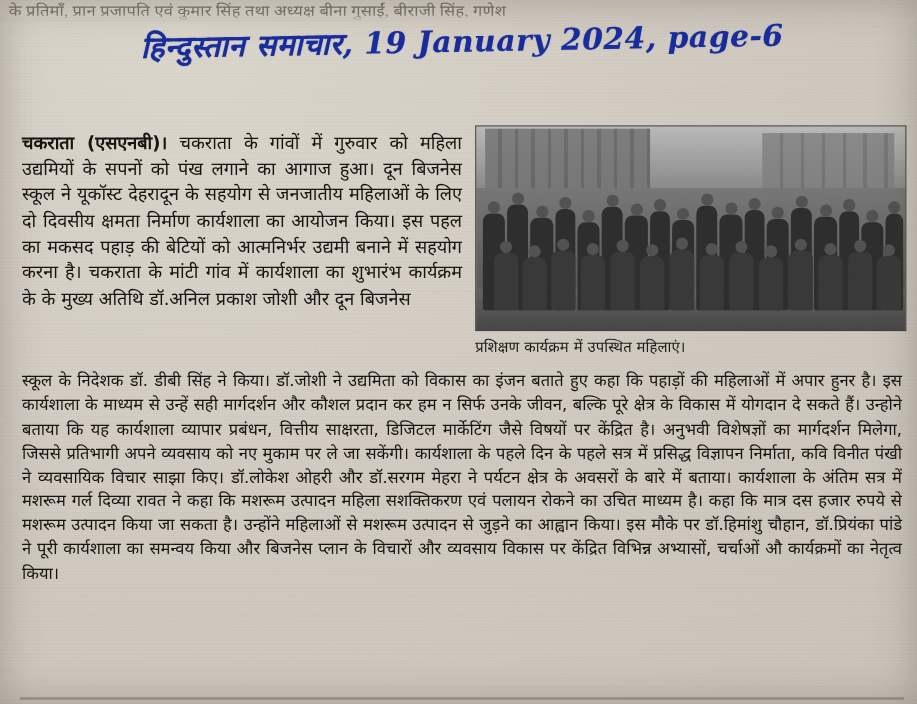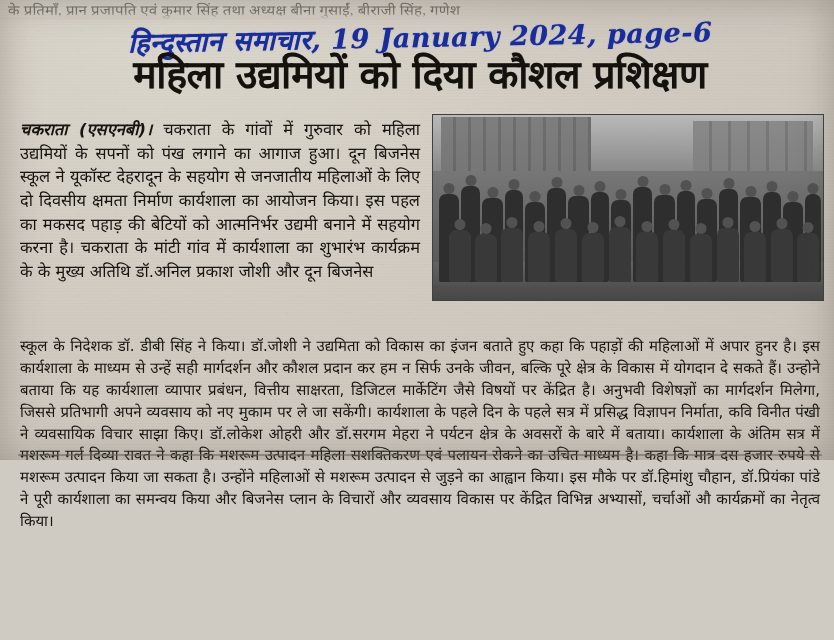--- a/index.html
+++ b/index.html
@@ -10,21 +10,21 @@
     width: 834px;
     height: 640px;
     overflow: hidden;
     background: #cfcac2;
     font-family: "Liberation Serif", serif;
   }
   
   .page {
     position: relative;
     width: 834px;
-    height: 460px;
+    height: 640px;
     background:
       repeating-linear-gradient(0deg, rgba(0,0,0,0.012) 0px, rgba(0,0,0,0.012) 1px, rgba(255,255,255,0.01) 1px, rgba(255,255,255,0.01) 3px),
       radial-gradient(ellipse at 20% 10%, #d8d3ca 0%, #cfc9c0 45%, #c7c1b8 100%);
     filter: contrast(1.02);
   }
   .noise {
     position: absolute;
     inset: 0;
     pointer-events: none;
     opacity: 0.30;
@@ -171,21 +171,20 @@
     width: 400px;
     font-family: "DejaVu Sans", sans-serif;
     font-size: 16.4px;
     line-height: 1.44;
     color: #1a1712;
     text-align: justify;
     text-justify: inter-word;
   }
   .col-left .lead {
     font-weight: 700;
-    font-style: italic;
   }
   .full-width {
     position: absolute;
     top: 336px;
     left: 20px;
     width: 800px;
     font-family: "DejaVu Sans", sans-serif;
     font-size: 15px;
     line-height: 1.46;
     color: #1a1712;
@@ -210,21 +209,20 @@
 </style>
 </head>
 <body>
 
 <div class="page">
 
   <div class="top-strip">के प्रतिमाँ, प्रान प्रजापति एवं कुमार सिंह तथा अध्यक्ष बीना गुसाईं, बीराजी सिंह, गणेश</div>
 
   <div class="handwriting">हिन्दुस्तान समाचार, 19 January 2024, page-6</div>
 
-  <div class="headline">महिला उद्यमियों को दिया कौशल प्रशिक्षण</div>
 
   <div class="photo-block">
     <div class="photo">
       <div class="sky"></div>
       <div class="building"></div>
       <div class="building2"></div>
       <div class="ground"></div>
       <div class="crowd">
         <div class="person" style="left:6px;width:20px;height:88px;"></div>
         <div class="person" style="left:28px;width:19px;height:96px;"></div>
@@ -253,20 +251,21 @@
         <div class="person" style="left:176px;width:22px;height:55px;background:#454039;"></div>
         <div class="person" style="left:203px;width:22px;height:50px;background:#454039;"></div>
         <div class="person" style="left:230px;width:22px;height:52px;background:#454039;"></div>
         <div class="person" style="left:257px;width:22px;height:48px;background:#454039;"></div>
         <div class="person" style="left:284px;width:22px;height:54px;background:#454039;"></div>
         <div class="person" style="left:311px;width:22px;height:50px;background:#454039;"></div>
         <div class="person" style="left:338px;width:22px;height:53px;background:#454039;"></div>
         <div class="person" style="left:364px;width:22px;height:49px;background:#454039;"></div>
       </div>
     </div>
+    <div class="photo-caption">प्रशिक्षण कार्यक्रम में उपस्थित महिलाएं।</div>
   </div>
 
   <div class="col-left">
     <span class="lead">चकराता (एसएनबी)।</span><span> चकराता के गांवों में गुरुवार को महिला उद्यमियों के सपनों को पंख लगाने का आगाज हुआ। दून बिजनेस स्कूल ने यूकॉस्ट देहरादून के सहयोग से जनजातीय महिलाओं के लिए दो दिवसीय क्षमता निर्माण कार्यशाला का आयोजन किया। इस पहल का मकसद पहाड़ की बेटियों को आत्मनिर्भर उद्यमी बनाने में सहयोग करना है। चकराता के मांटी गांव में कार्यशाला का शुभारंभ कार्यक्रम के के मुख्य अतिथि डॉ.अनिल प्रकाश जोशी और दून बिजनेस</span>
   </div>
 
   <div class="full-width">स्कूल के निदेशक डॉ. डीबी सिंह ने किया। डॉ.जोशी ने उद्यमिता को विकास का इंजन बताते हुए कहा कि पहाड़ों की महिलाओं में अपार हुनर है। इस कार्यशाला के माध्यम से उन्हें सही मार्गदर्शन और कौशल प्रदान कर हम न सिर्फ उनके जीवन, बल्कि पूरे क्षेत्र के विकास में योगदान दे सकते हैं। उन्होने बताया कि यह कार्यशाला व्यापार प्रबंधन, वित्तीय साक्षरता, डिजिटल मार्केटिंग जैसे विषयों पर केंद्रित है। अनुभवी विशेषज्ञों का मार्गदर्शन मिलेगा, जिससे प्रतिभागी अपने व्यवसाय को नए मुकाम पर ले जा सकेंगी। कार्यशाला के पहले दिन के पहले सत्र में प्रसिद्ध विज्ञापन निर्माता, कवि विनीत पंखी ने व्यवसायिक विचार साझा किए। डॉ.लोकेश ओहरी और डॉ.सरगम मेहरा ने पर्यटन क्षेत्र के अवसरों के बारे में बताया। कार्यशाला के अंतिम सत्र में मशरूम गर्ल दिव्या रावत ने कहा कि मशरूम उत्पादन महिला सशक्तिकरण एवं पलायन रोकने का उचित माध्यम है। कहा कि मात्र दस हजार रुपये से मशरूम उत्पादन किया जा सकता है। उन्होंने महिलाओं से मशरूम उत्पादन से जुड़ने का आह्वान किया। इस मौके पर डॉ.हिमांशु चौहान, डॉ.प्रियंका पांडे ने पूरी कार्यशाला का समन्वय किया और बिजनेस प्लान के विचारों और व्यवसाय विकास पर केंद्रित विभिन्न अभ्यासों, चर्चाओं औ कार्यक्रमों का नेतृत्व किया।</div>
 
   <div class="bottom-rule"></div>
   <div class="noise"></div>

